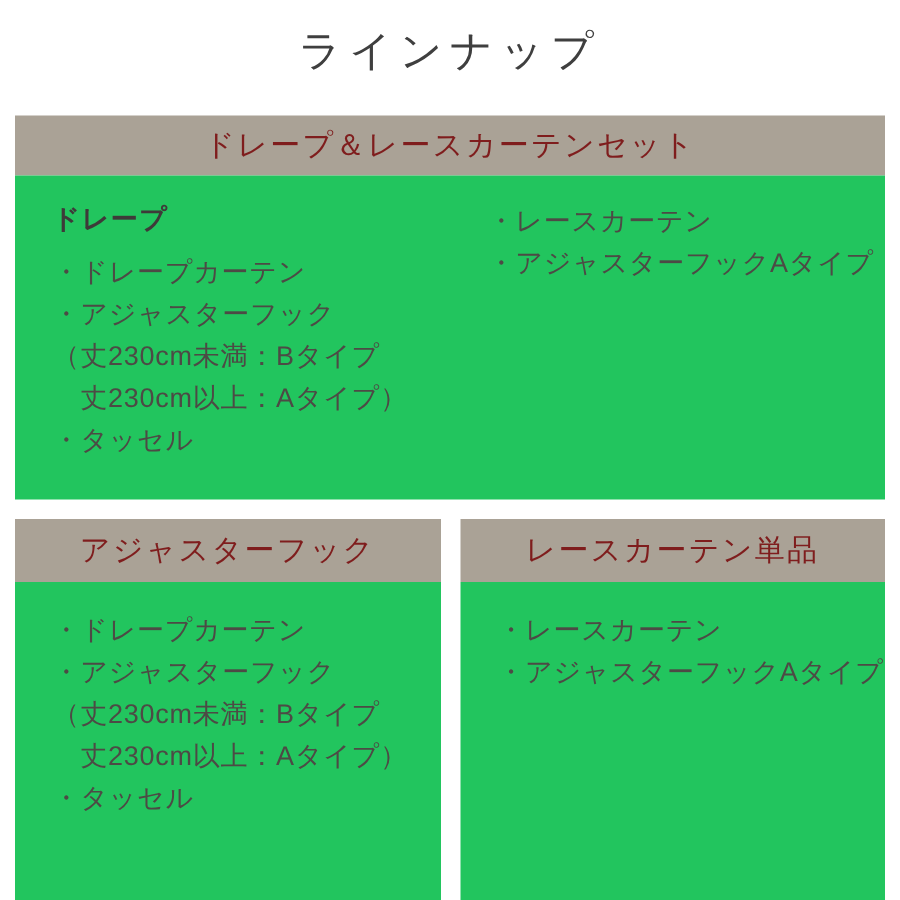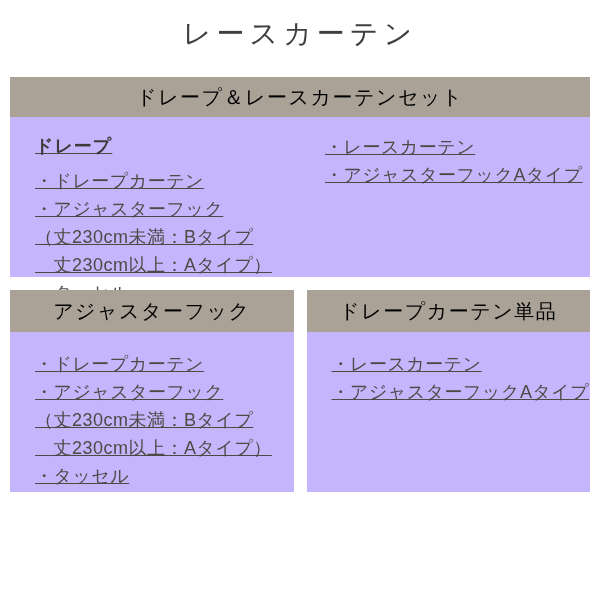--- a/index.html
+++ b/index.html
@@ -19,33 +19,32 @@
     font-weight: 500;
     letter-spacing: 5px;
     color: #3f3f3f;
     line-height: 40px;
   }
 
   .bar {
     height: 40px;
     line-height: 40px;
     background: #aaa296;
-    color: #000000;
+    color: #7f1d1d;
     text-align: center;
     font-size: 20px;
     font-weight: 400;
     letter-spacing: 1.5px;
   }
   .row .bar { height: 42px; line-height: 42px; }
 
   .panel {
-    background: #c4b5fd;
-    height: 160px;
+    background: #22c55e;
+    height: 216px;
     padding: 16px 0 0 25px;
-    text-decoration: underline;
   }
 
   .section-set { margin-top: 23px; }
   .set-panel { display: flex; padding: 16px 0 0 0; }
   .set-panel .col { width: 50%; padding-left: 25px; }
 
   .col-heading {
     font-size: 18px;
     font-weight: 700;
     color: #3e3a39;
@@ -69,21 +68,21 @@
     margin-top: 13px;
   }
   .row .half { flex: 1 1 0; }
   .row .panel { padding-top: 18px; }
 </style>
 </head>
 <body>
 
 <div class="page">
 
-  <h1 class="title">レースカーテン</h1>
+  <h1 class="title">ラインナップ</h1>
 
   <section class="section-set">
     <div class="bar">ドレープ＆レースカーテンセット</div>
     <div class="panel set-panel">
       <div class="col">
         <h2 class="col-heading">ドレープ</h2>
         <ul class="list">
           <li>・ドレープカーテン</li>
           <li>・アジャスターフック</li>
           <li>（丈230cm未満：Bタイプ</li>
@@ -109,21 +108,21 @@
           <li>・ドレープカーテン</li>
           <li>・アジャスターフック</li>
           <li>（丈230cm未満：Bタイプ</li>
           <li>　丈230cm以上：Aタイプ）</li>
           <li>・タッセル</li>
         </ul>
       </div>
     </section>
 
     <section class="half">
-      <div class="bar">ドレープカーテン単品</div>
+      <div class="bar">レースカーテン単品</div>
       <div class="panel">
         <ul class="list">
           <li>・レースカーテン</li>
           <li>・アジャスターフックAタイプ</li>
         </ul>
       </div>
     </section>
 
   </div>
 </div>

